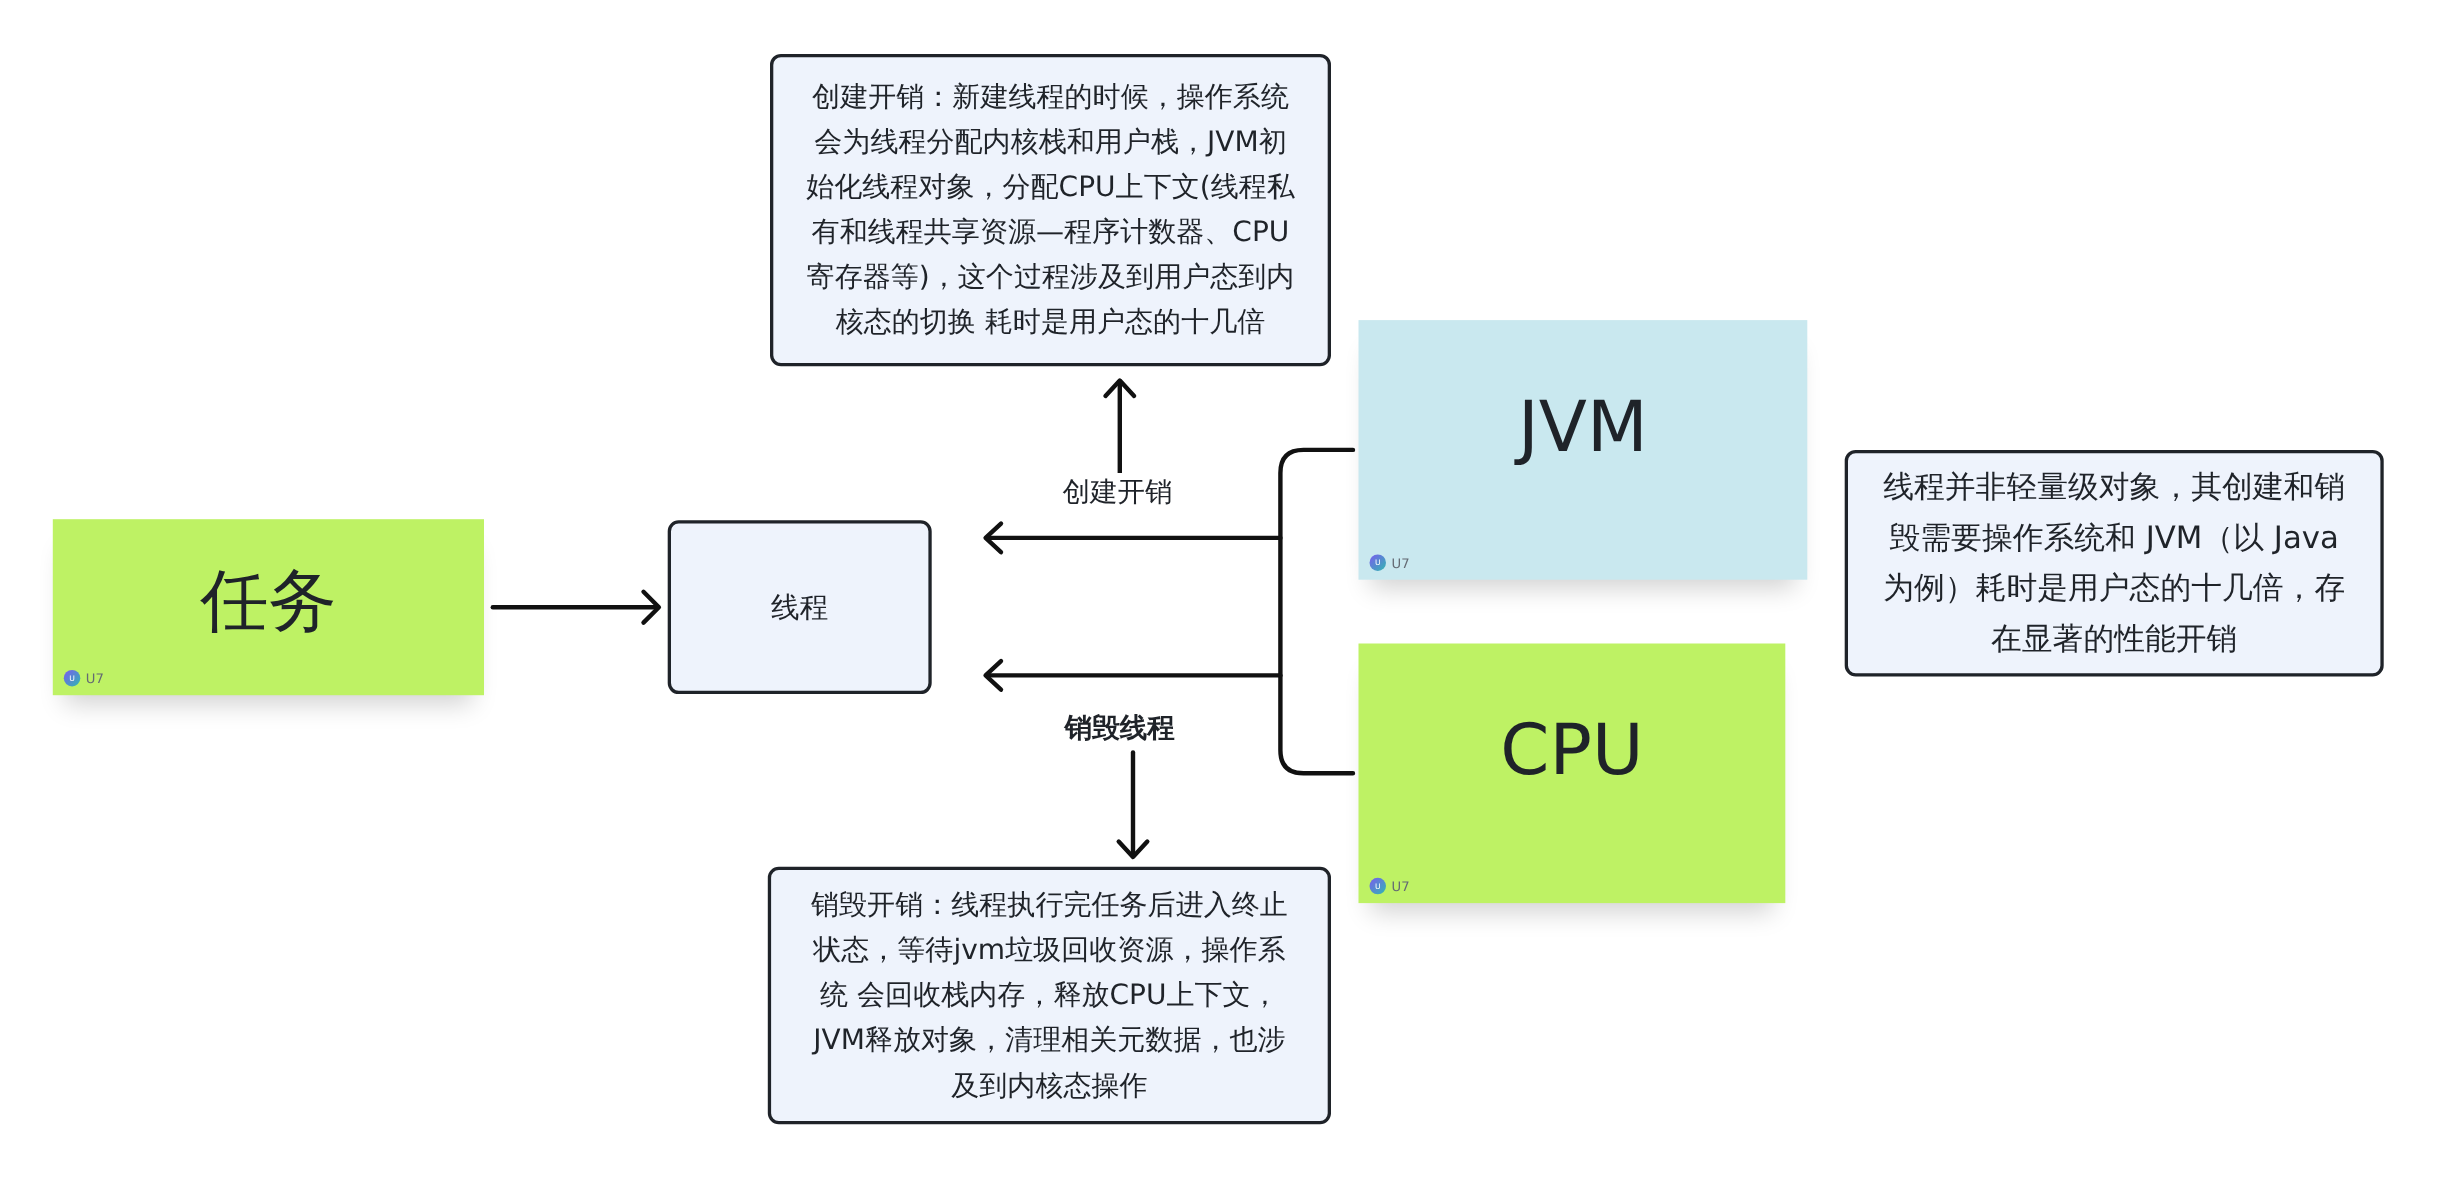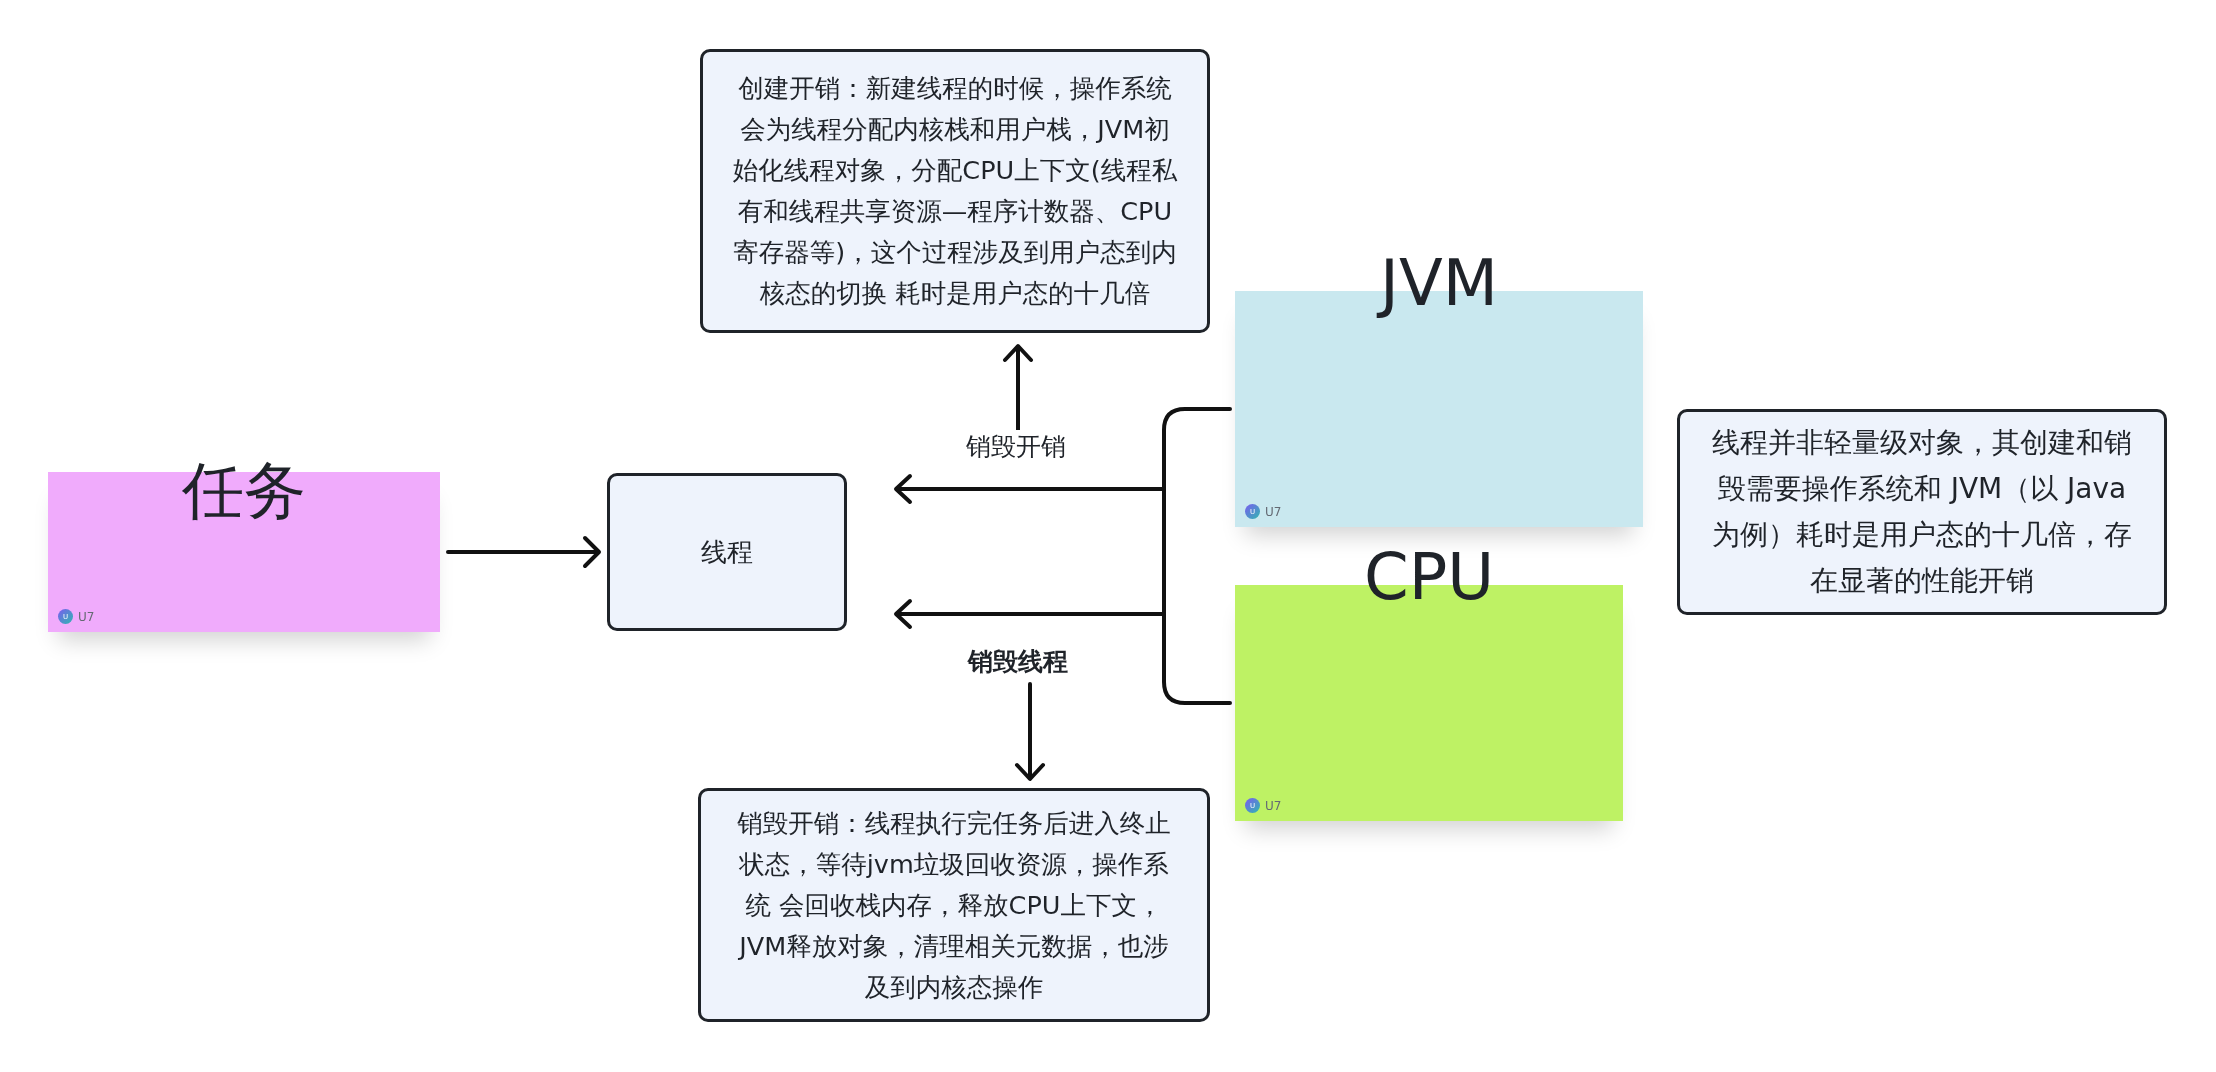--- a/index.html
+++ b/index.html
@@ -25,21 +25,21 @@
       position: absolute;
       left: 0; top: 0;
       width: 2216px;
       height: 1072px;
       pointer-events: none;
     }
     .sticky {
       position: absolute;
       box-shadow: 0 18px 22px -10px rgba(0,0,0,0.18);
       display: flex;
-      align-items: flex-start;
+      align-items: center;
       justify-content: center;
     }
     .sticky .sticky-text {
       color: #1f2329;
       line-height: 1;
     }
     .sticky .author {
       position: absolute;
       left: 10px;
       bottom: 8px;
@@ -56,21 +56,21 @@
       background: linear-gradient(135deg, #7b5cf0 0%, #2fb8b0 100%);
       color: #fff;
       font-size: 7px;
       display: flex;
       align-items: center;
       justify-content: center;
     }
     .sticky-task {
       left: 48px; top: 472px;
       width: 392px; height: 160px;
-      background: #f0abfc;
+      background: #bef264;
     }
     .sticky-task .sticky-text { font-size: 62px; margin-top: -12px; }
     .sticky-jvm {
       left: 1235px; top: 291px;
       width: 408px; height: 236px;
       background: #c9e8ef;
     }
     .sticky-jvm .sticky-text, .sticky-cpu .sticky-text { font-size: 64px; margin-top: -40px; }
     .sticky-cpu {
       left: 1235px; top: 585px;
@@ -164,21 +164,21 @@
   </div>
 
   <div class="box box-note box-create">
     <span>创建开销：新建线程的时候，操作系统会为线程分配内核栈和用户栈，JVM初始化线程对象，分配CPU上下文(线程私有和线程共享资源—程序计数器、CPU寄存器等)，这个过程涉及到用户态到内核态的切换 耗时是用户态的十几倍</span>
   </div>
 
   <div class="box box-note box-destroy">
     <span>销毁开销：线程执行完任务后进入终止状态，等待jvm垃圾回收资源，操作系统 会回收栈内存，释放CPU上下文，JVM释放对象，清理相关元数据，也涉及到内核态操作</span>
   </div>
 
-  <div class="edge-label label-create">销毁开销</div>
+  <div class="edge-label label-create">创建开销</div>
   <div class="edge-label label-destroy">销毁线程</div>
 
   <div class="sticky sticky-jvm">
     <span class="sticky-text">JVM</span>
     <div class="author">
       <span class="avatar">U</span>
       <span>U7</span>
     </div>
   </div>
 

